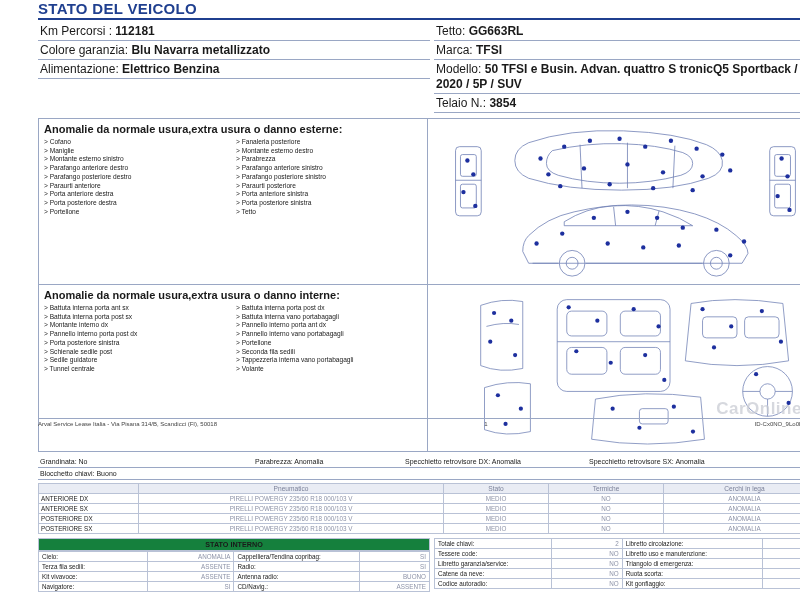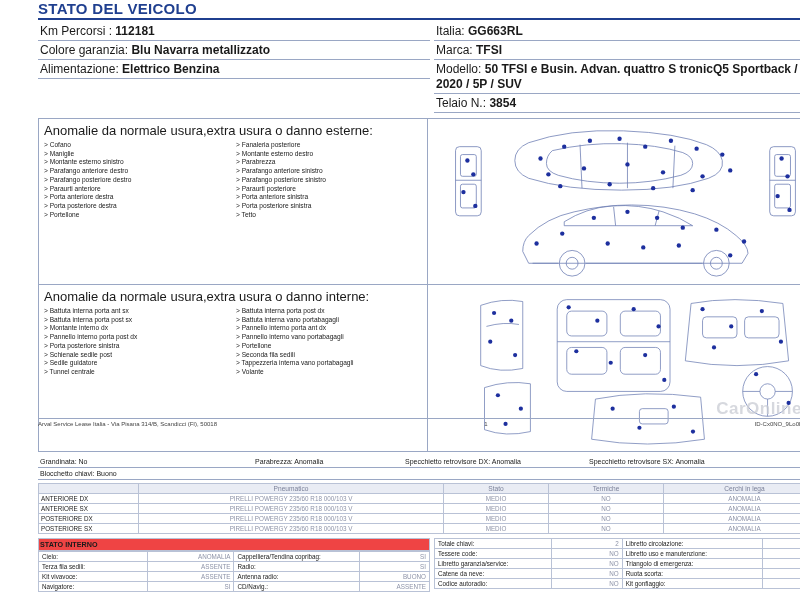--- a/index.html
+++ b/index.html
@@ -25,21 +25,21 @@
   .drow .lbl{color:#1a1a1a;}
   .drow .val{font-weight:bold;}
   .drow.tall{min-height:21px;}
 
   
   .panels{margin-top:5px;}
   .panel{display:flex;border:1px solid #9aa7c4;box-sizing:border-box;}
   .panel + .panel{border-top:none;gap:24px;}
   .pleft{width:49.5%;box-sizing:border-box;padding:4px 5px 5px 5px;border-right:1px solid #9aa7c4;}
   .pright{flex:1;position:relative;background:#fff;}
-  .ptitle{font-size:13px;font-weight:normal;margin-bottom:3px;}
+  .ptitle{font-size:11px;font-weight:bold;margin-bottom:3px;}
   .cols{display:flex;gap:6px;}
   .col{flex:1;}
   .itm{font-size:6.6px;line-height:1.32;white-space:nowrap;}
   .itm.wrap{white-space:normal;}
   .itm::before{content:"> ";}
 
   
   .notes{margin-top:4px;font-size:7px;}
   .noteline{display:flex;align-items:center;border-bottom:1px solid #9aa7c4;padding:2px 2px;}
   .noteline .seg{white-space:nowrap;}
@@ -54,21 +54,21 @@
   .tyres th{background:#e9ecf4;color:#7a8099;font-weight:normal;font-size:6.6px;border:1px solid #b9c2d6;padding:1px 2px;}
   .tyres td{border:1px solid #b9c2d6;padding:1px 2px;color:#8d93a8;text-align:center;}
   .tyres td.pos{text-align:left;color:#1a1a1a;font-size:6.3px;}
   .tyres .c-pos{width:95px;}
   .tyres .c-desc{width:300px;}
   .tyres .c-stato{width:100px;}
   .tyres .c-term{width:110px;}
 
   .twocol{display:flex;gap:4px;margin-top:4px;}
   .half{flex:1;}
-  .sechead{background:#ef4444;border:1px solid #b9c2d6;text-align:left;font-size:7.2px;font-weight:bold;padding:1px;}
+  .sechead{background:#15803d;border:1px solid #b9c2d6;text-align:center;font-size:7.2px;font-weight:bold;padding:1px;}
   .kv{width:100%;border-collapse:collapse;font-size:6.3px;}
   .kv td{border:1px solid #b9c2d6;padding:1px 3px;}
   .kv td.k{color:#1a1a1a;}
   .kv td.v{text-align:right;color:#8d93a8;}
 
   
   .footer{position:absolute;left:6px;right:6px;bottom:4px;display:flex;justify-content:space-between;align-items:center;font-size:6px;color:#444;border-top:1px solid #9aa7c4;padding-top:2px;}
   .wm{position:absolute;right:4px;bottom:12px;font-size:17px;font-weight:bold;color:#c9ccd4;opacity:.75;letter-spacing:.5px;}
   .wm .tr{color:#b9bcc6;}
 
@@ -94,21 +94,21 @@
         <span class="lbl">Colore garanzia:</span>
         <span class="val">Blu Navarra metallizzato</span>
       </div>
       <div class="drow">
         <span class="lbl">Alimentazione:</span>
         <span class="val">Elettrico Benzina</span>
       </div>
     </div>
     <div class="topcol">
       <div class="drow">
-        <span class="lbl">Italia:</span>
+        <span class="lbl">Tetto:</span>
         <span class="val">GG663RL</span>
       </div>
       <div class="drow">
         <span class="lbl">Marca:</span>
         <span class="val">TFSI</span>
       </div>
       <div class="drow tall">
         <span class="lbl">Modello:</span>
         <span class="val">50 TFSI e Busin. Advan. quattro S tronicQ5 Sportback / 2020 / 5P / SUV</span>
       </div>

